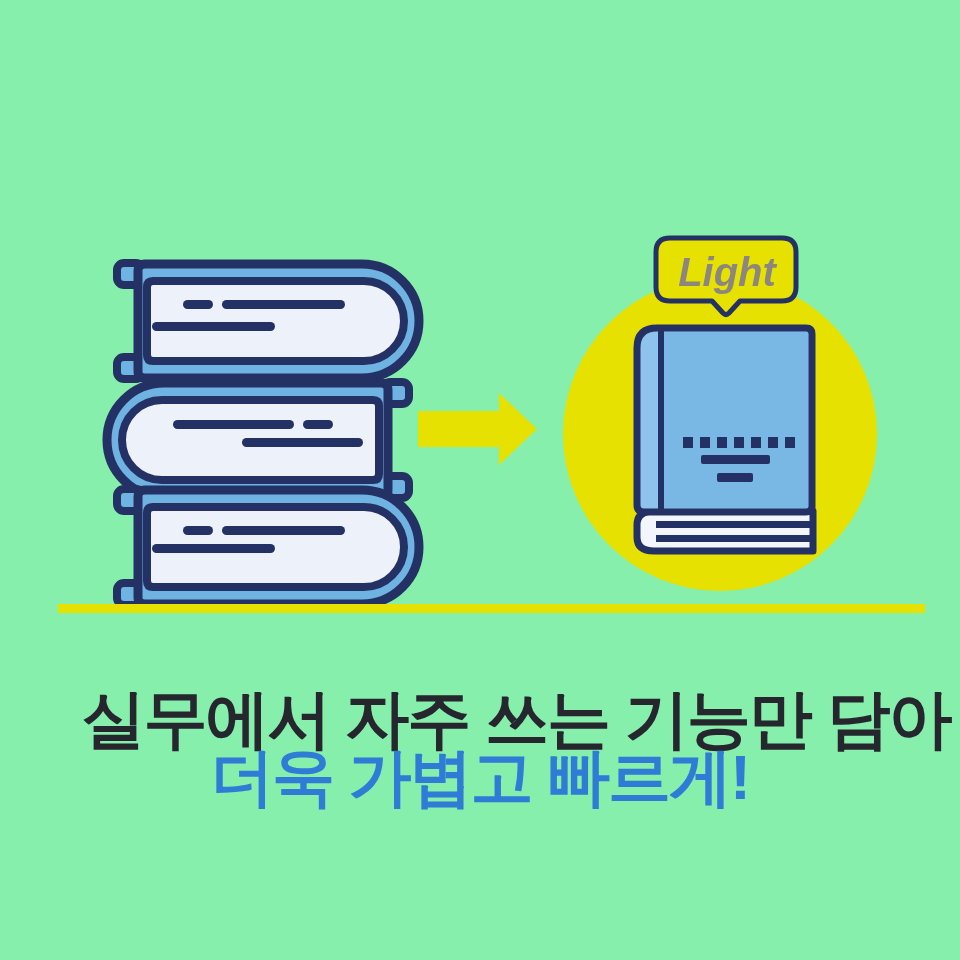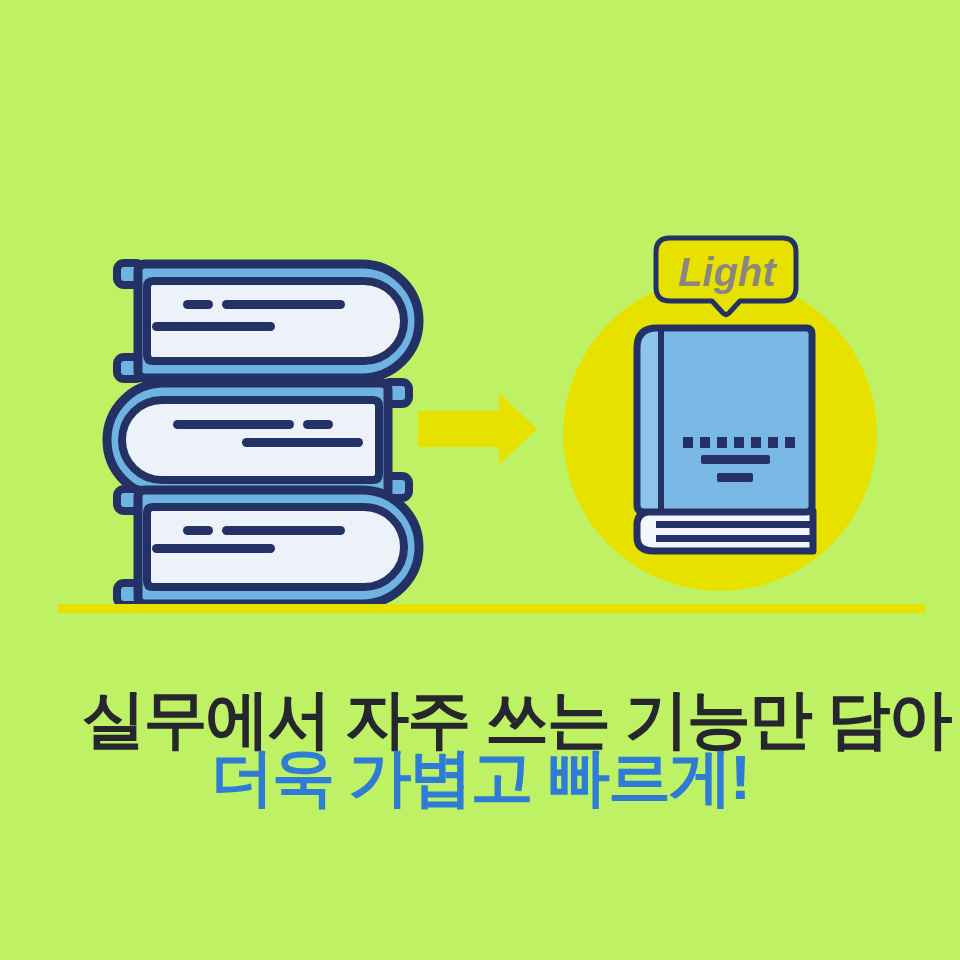--- a/index.html
+++ b/index.html
@@ -1,19 +1,19 @@
 <!DOCTYPE html>
 <html><head>
 <meta charset="utf-8">
 <style>
   html,body{margin:0;padding:0;background:#ffffff;}
   .canvas{
     position:relative;
     width:960px;height:960px;
-    background:#bef264;
+    background:#86efac;
     overflow:hidden;
     font-family:"Liberation Sans",sans-serif;
   }
   .illustration{
     position:absolute;left:0;top:0;width:960px;height:640px;
   }
   .headline{
     position:absolute;left:0;width:960px;
     text-align:center;
     font-weight:800;

